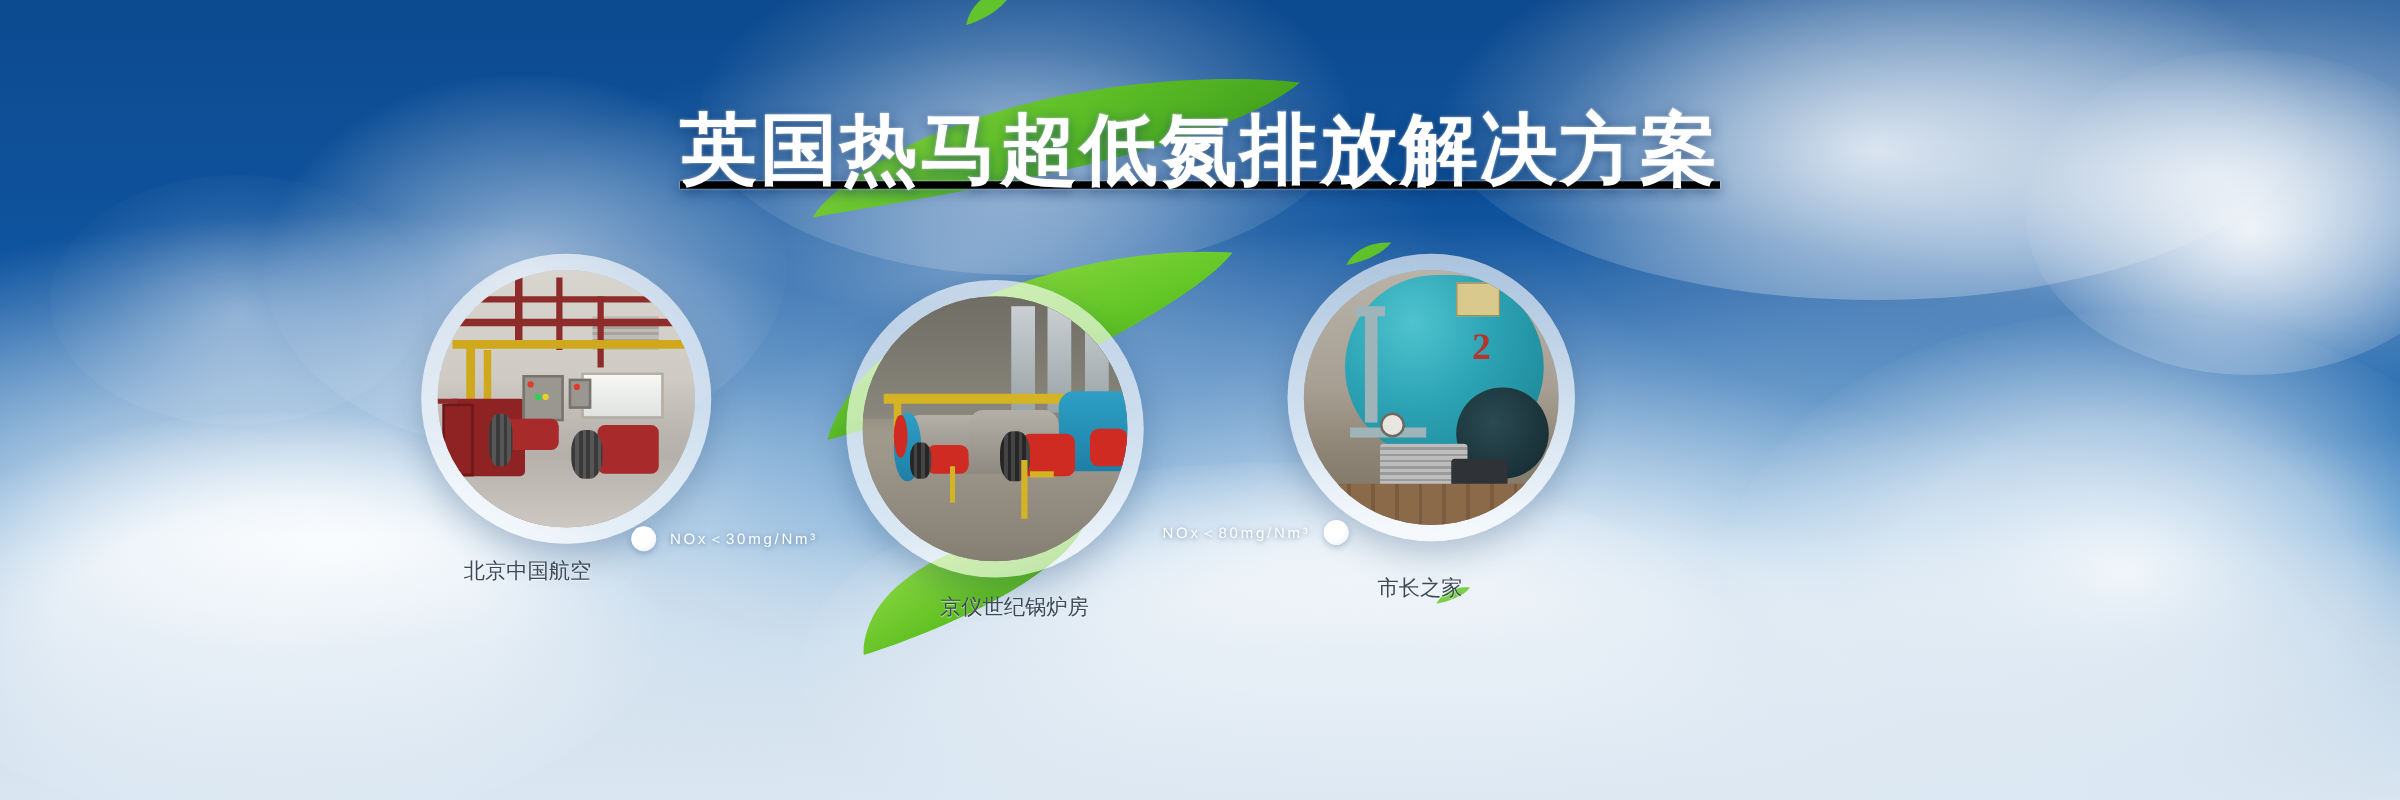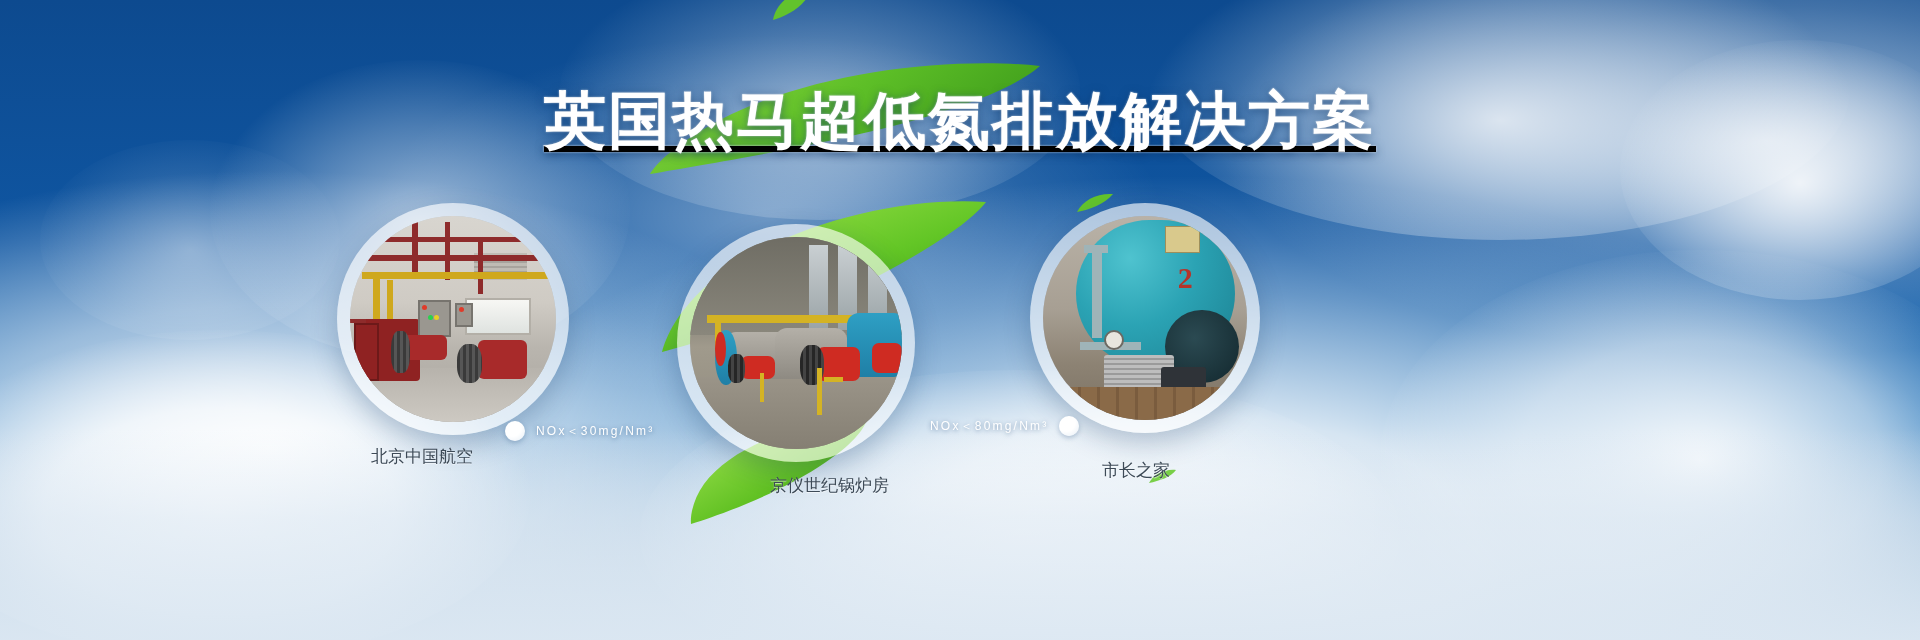--- a/index.html
+++ b/index.html
@@ -278,21 +278,21 @@
             <div class="burn" style="left:60%;top:52%;width:20%;height:16%;"></div>
             <div class="blk" style="left:52%;top:51%;width:11%;height:19%;border-radius:42%;"></div>
             <div class="burn" style="left:86%;top:50%;width:14%;height:14%;"></div>
             <div class="ypipe" style="left:60%;top:62%;width:5px;height:22%;"></div>
             <div class="ypipe" style="left:63%;top:66%;width:9%;height:5px;"></div>
             <div class="ypipe" style="left:33%;top:64%;width:4px;height:14%;"></div>
             <div class="burn" style="left:12%;top:45%;width:5%;height:16%;border-radius:50%;"></div>
           </div>
         </div>
       </div>
-      <div class="caption" style="left:93px;top:250px;">京仪世纪锅炉房</div>
+      <div class="caption" style="left:75px;top:250px;">京仪世纪锅炉房</div>
     </div>
 
     <div class="card" style="left:1030px;top:203px;">
       <div class="photo-ring" style="width:230px;height:230px;">
         <div class="photo" style="width:204px;height:204px;">
           <div class="scene s3">
             <div class="drum"></div>
             <div class="plate" style="left:60%;top:5%;width:16%;height:12%;"></div>
             <div class="num" style="left:66%;top:22%;">2</div>
             <div class="face" style="left:60%;top:46%;width:36%;height:36%;"></div>

